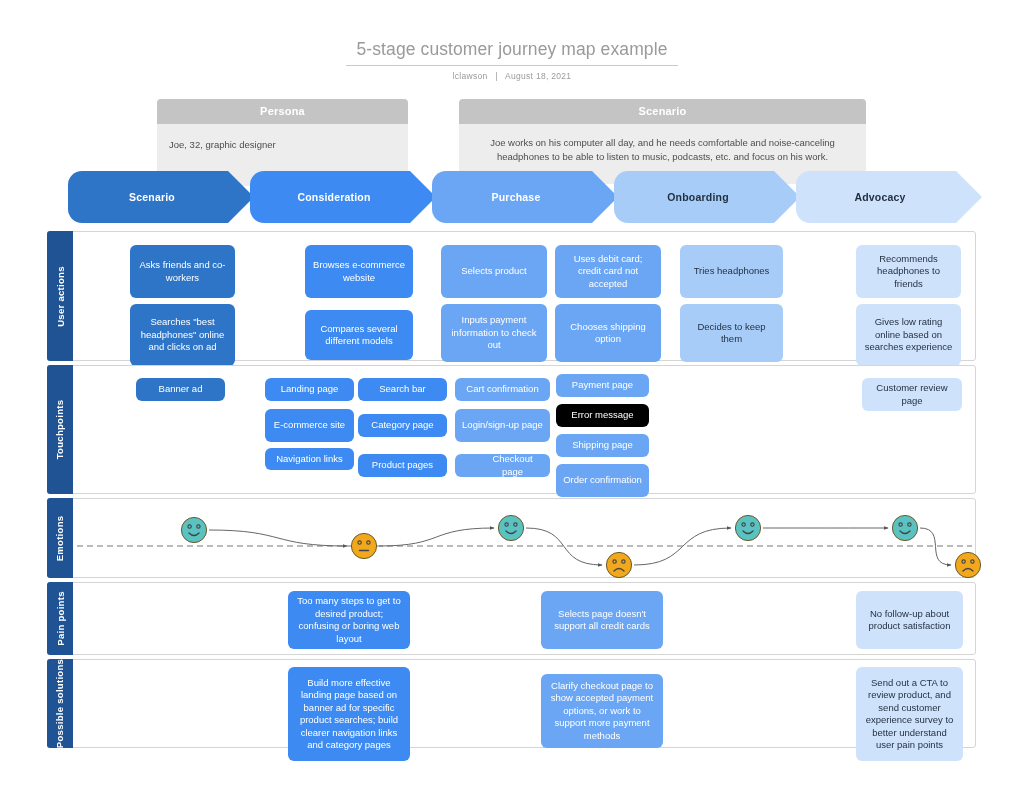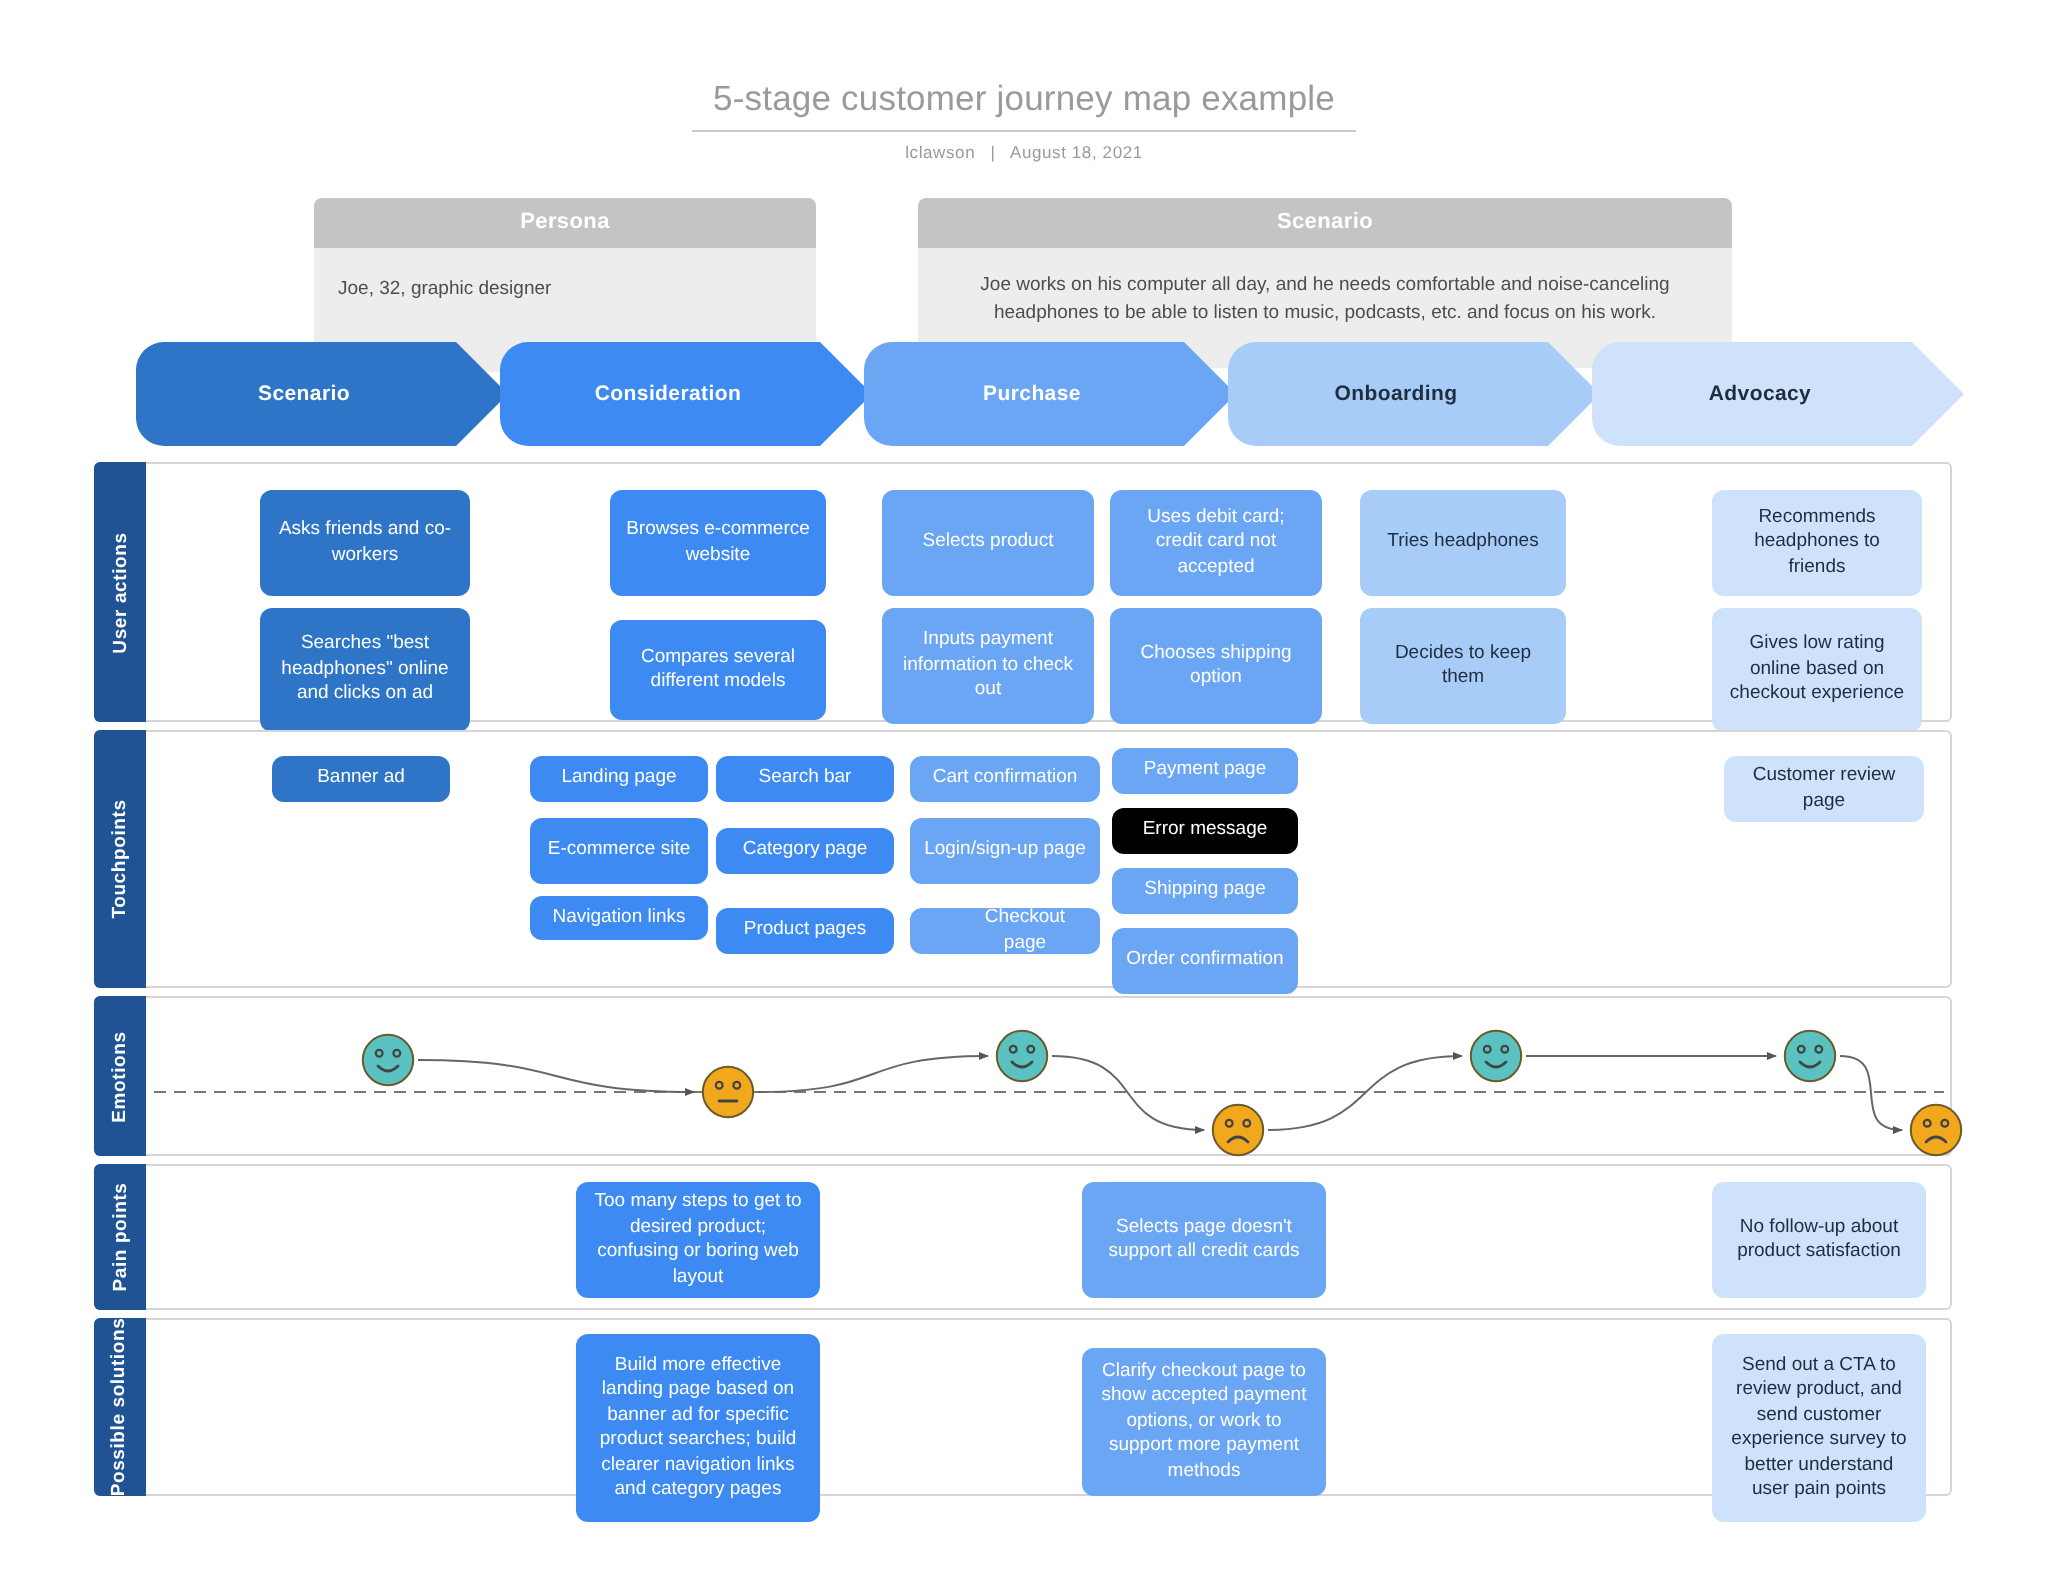--- a/index.html
+++ b/index.html
@@ -160,21 +160,21 @@
           <div class="card" style="left: 57px; top: 72px; width: 105px; height: 62px; background: rgb(46, 117, 200); color: rgb(255, 255, 255);">Searches "best headphones" online and clicks on ad</div>
           <div class="card" style="left: 232px; top: 13px; width: 108px; height: 53px; background: rgb(61, 139, 242); color: rgb(255, 255, 255);">Browses e-commerce website</div>
           <div class="card" style="left: 232px; top: 78px; width: 108px; height: 50px; background: rgb(61, 139, 242); color: rgb(255, 255, 255);">Compares several different models</div>
           <div class="card" style="left: 368px; top: 13px; width: 106px; height: 53px; background: rgb(107, 166, 245); color: rgb(255, 255, 255);">Selects product</div>
           <div class="card" style="left: 368px; top: 72px; width: 106px; height: 58px; background: rgb(107, 166, 245); color: rgb(255, 255, 255);">Inputs payment information to check out</div>
           <div class="card" style="left: 482px; top: 13px; width: 106px; height: 53px; background: rgb(107, 166, 245); color: rgb(255, 255, 255);">Uses debit card; credit card not accepted</div>
           <div class="card" style="left: 482px; top: 72px; width: 106px; height: 58px; background: rgb(107, 166, 245); color: rgb(255, 255, 255);">Chooses shipping option</div>
           <div class="card" style="left: 607px; top: 13px; width: 103px; height: 53px; background: rgb(168, 204, 248); color: rgb(31, 45, 61);">Tries headphones</div>
           <div class="card" style="left: 607px; top: 72px; width: 103px; height: 58px; background: rgb(168, 204, 248); color: rgb(31, 45, 61);">Decides to keep them</div>
           <div class="card" style="left: 783px; top: 13px; width: 105px; height: 53px; background: rgb(207, 226, 251); color: rgb(31, 45, 61);">Recommends headphones to friends</div>
-          <div class="card" style="left: 783px; top: 72px; width: 105px; height: 62px; background: rgb(207, 226, 251); color: rgb(31, 45, 61);">Gives low rating online based on checkout experience</div>
+          <div class="card" style="left: 783px; top: 72px; width: 105px; height: 62px; background: rgb(207, 226, 251); color: rgb(31, 45, 61);">Gives low rating online based on searches experience</div>
         </div>
       </div>
       <div class="row r-touch">
         <div class="row-label">
           <span>Touchpoints</span>
         </div>
         <div class="row-body">
           <div class="card" style="left: 63px; top: 12px; width: 89px; height: 23px; background: rgb(46, 117, 200); color: rgb(255, 255, 255);">Banner ad</div>
           <div class="card" style="left: 192px; top: 12px; width: 89px; height: 23px; background: rgb(61, 139, 242); color: rgb(255, 255, 255);">Landing page</div>
           <div class="card" style="left: 192px; top: 43px; width: 89px; height: 33px; background: rgb(61, 139, 242); color: rgb(255, 255, 255);">E-commerce site</div>

